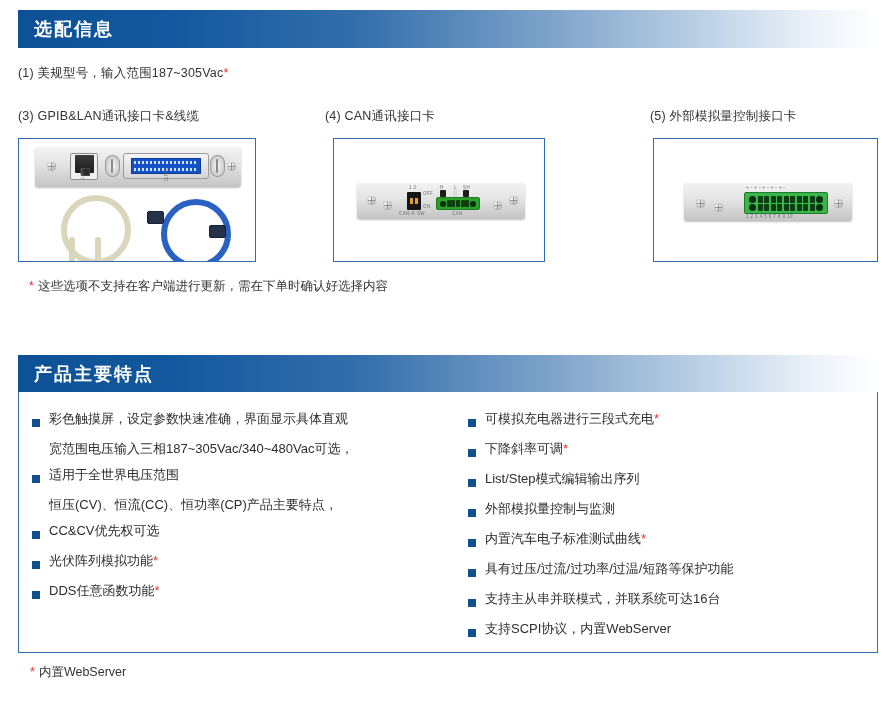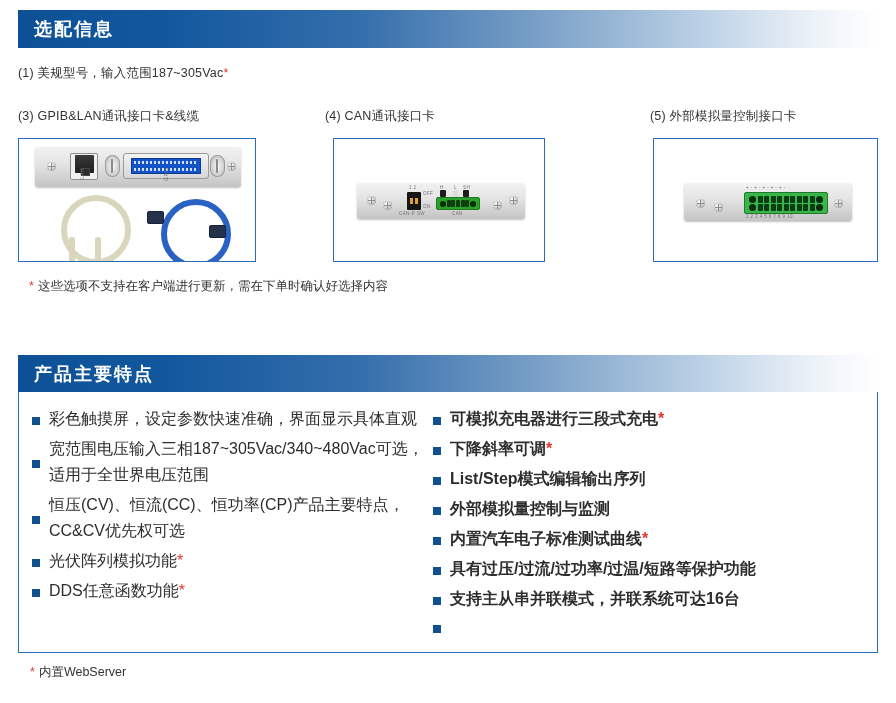--- a/index.html
+++ b/index.html
@@ -164,22 +164,22 @@
   .note .star{color:#e8342a;margin-right:4px;}
 
   
   .feat-panel{
     position:absolute;
     left:18px;top:392px;width:860px;height:261px;
     border:1px solid #2b6cb5;border-top:none;box-sizing:border-box;background:#fff;
   }
   .feat-col{position:absolute;}
   .feat-item{
-    display:flex;align-items:center;
-    font-size:16px;color:#2d2d2d;line-height:17px;margin-bottom:13px;
+    display:flex;align-items:flex-end;
+    font-size:13px;color:#2d2d2d;line-height:17px;margin-bottom:13px;
     white-space:nowrap;
   }
   .bullet{
     width:8px;height:8px;background:#11508f;flex:0 0 8px;margin-top:5px;margin-right:9px;
   }
   .feat-text{display:block;}
   .feat-text .sub{display:block;margin-top:9px;}
 </style>
 </head>
 <body>
@@ -350,21 +350,21 @@
         <span class="bullet"></span>
         <span class="feat-text"><span>光伏阵列模拟功能</span><span class="ast">*</span></span>
       </div>
 
       <div class="feat-item">
         <span class="bullet"></span>
         <span class="feat-text"><span>DDS任意函数功能</span><span class="ast">*</span></span>
       </div>
     </div>
 
-    <div class="feat-col" style="left:414px;top:18px;width:420px;font-weight:bold;">
+    <div class="feat-col" style="left:449px;top:18px;width:420px;">
 
       <div class="feat-item">
         <span class="bullet"></span>
         <span class="feat-text"><span>可模拟充电器进行三段式充电</span><span class="ast">*</span></span>
       </div>
 
       <div class="feat-item">
         <span class="bullet"></span>
         <span class="feat-text"><span>下降斜率可调</span><span class="ast">*</span></span>
       </div>
@@ -389,20 +389,21 @@
         <span class="feat-text"><span>具有过压/过流/过功率/过温/短路等保护功能</span></span>
       </div>
 
       <div class="feat-item">
         <span class="bullet"></span>
         <span class="feat-text"><span>支持主从串并联模式，并联系统可达16台</span></span>
       </div>
 
       <div class="feat-item">
         <span class="bullet"></span>
+        <span class="feat-text"><span>支持SCPI协议，内置WebServer</span></span>
       </div>
     </div>
   </div>
 
   <div class="note" style="left:30px;top:664px;">
     <span class="star">*</span><span>内置WebServer</span>
   </div>
 
 </div>
 

